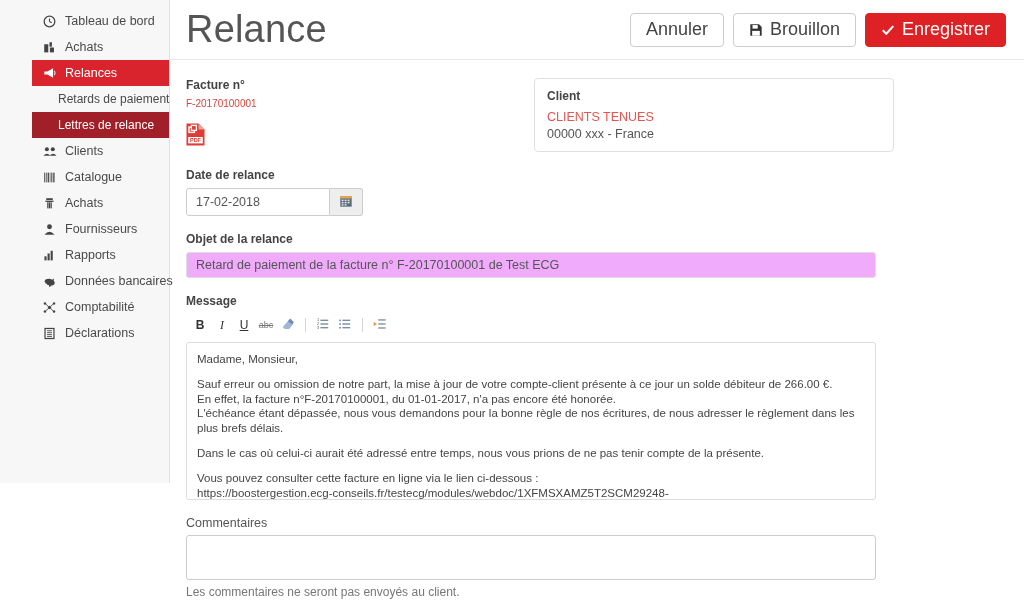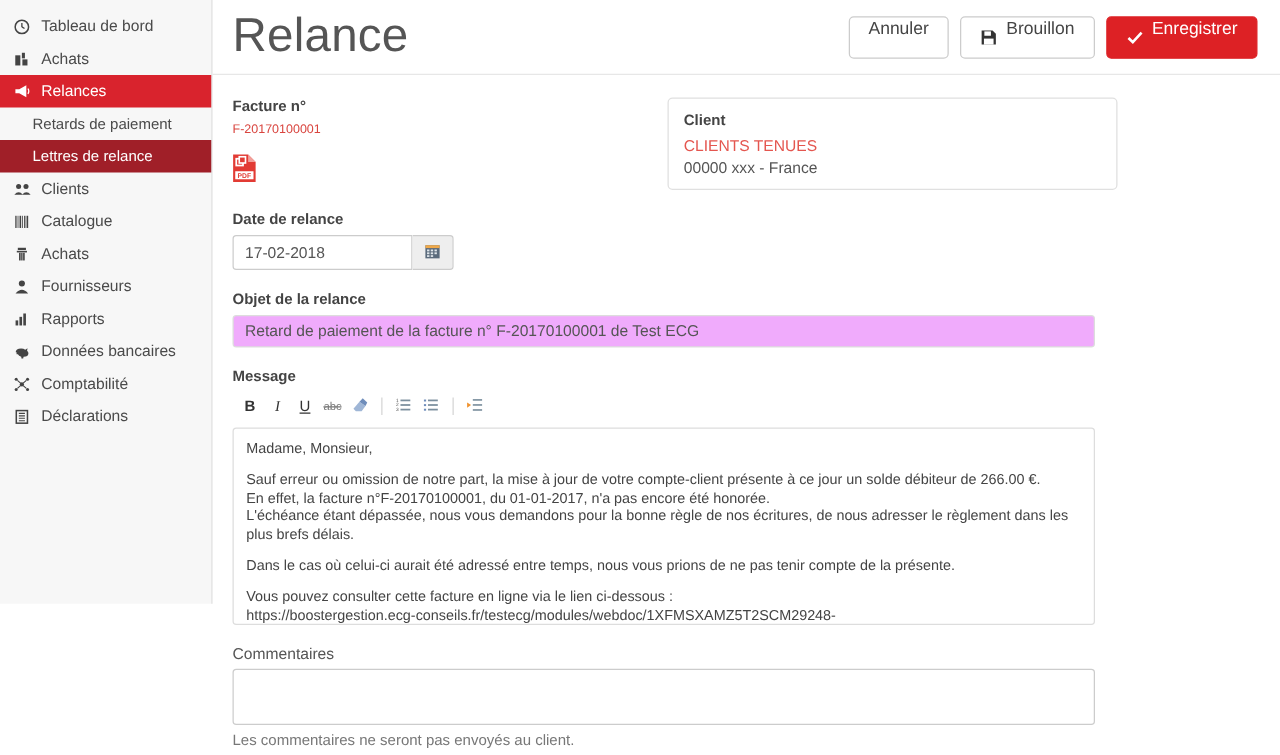--- a/index.html
+++ b/index.html
@@ -9,20 +9,21 @@
     font-family:"Liberation Sans", sans-serif;
     font-size:13px; color:#333; background:#fff;
   }
   .app { display:flex; width:1024px; height:604px; }
 
   
   .sidebar {
     width:170px; min-width:170px; height:483px;
     background:#f7f7f7; border-right:1px solid #e2e2e2;
     padding-top:8px;
+    padding-left:32px;
   }
   .nav-item {
     display:flex; align-items:center; gap:8px;
     height:26px; padding:0 10px; margin-bottom:0;
     color:#4a4a4a; font-size:12.5px; cursor:pointer;
     white-space:nowrap;
   }
   .nav-item .ic {
     width:15px; min-width:15px; display:flex; align-items:center;
     justify-content:center; color:#444;
@@ -40,24 +41,24 @@
   .main { flex:1; height:604px; position:relative; overflow:hidden; }
   .topbar {
     height:60px; display:flex; align-items:center;
     padding:0 18px 0 16px; border-bottom:1px solid #e7e7e7;
   }
   .page-title {
     font-size:38px; font-weight:400; color:#555; letter-spacing:.2px;
   }
   .topbar-actions { margin-left:auto; display:flex; gap:9px; align-items:center; }
   .btn {
-    display:inline-flex; gap:7px;
+    display:inline-flex; align-items:center; gap:7px;
     height:34px; padding:0 15px; border-radius:4px;
     border:1px solid #ccc; background:#fff; color:#444;
-    font-size:14px; cursor:pointer; white-space:nowrap;
+    font-size:18px; cursor:pointer; white-space:nowrap;
   }
   .btn-primary {
     background:#dd2125; border-color:#dd2125; color:#fff;
   }
   .btn .gl { display:inline-flex; align-items:center; }
 
   .content { padding:18px 18px 0 16px; }
 
   .lbl { font-size:12px; font-weight:bold; color:#444; margin-bottom:6px; }
   .lbl-reg { font-size:12.5px; color:#555; margin-bottom:5px; }

